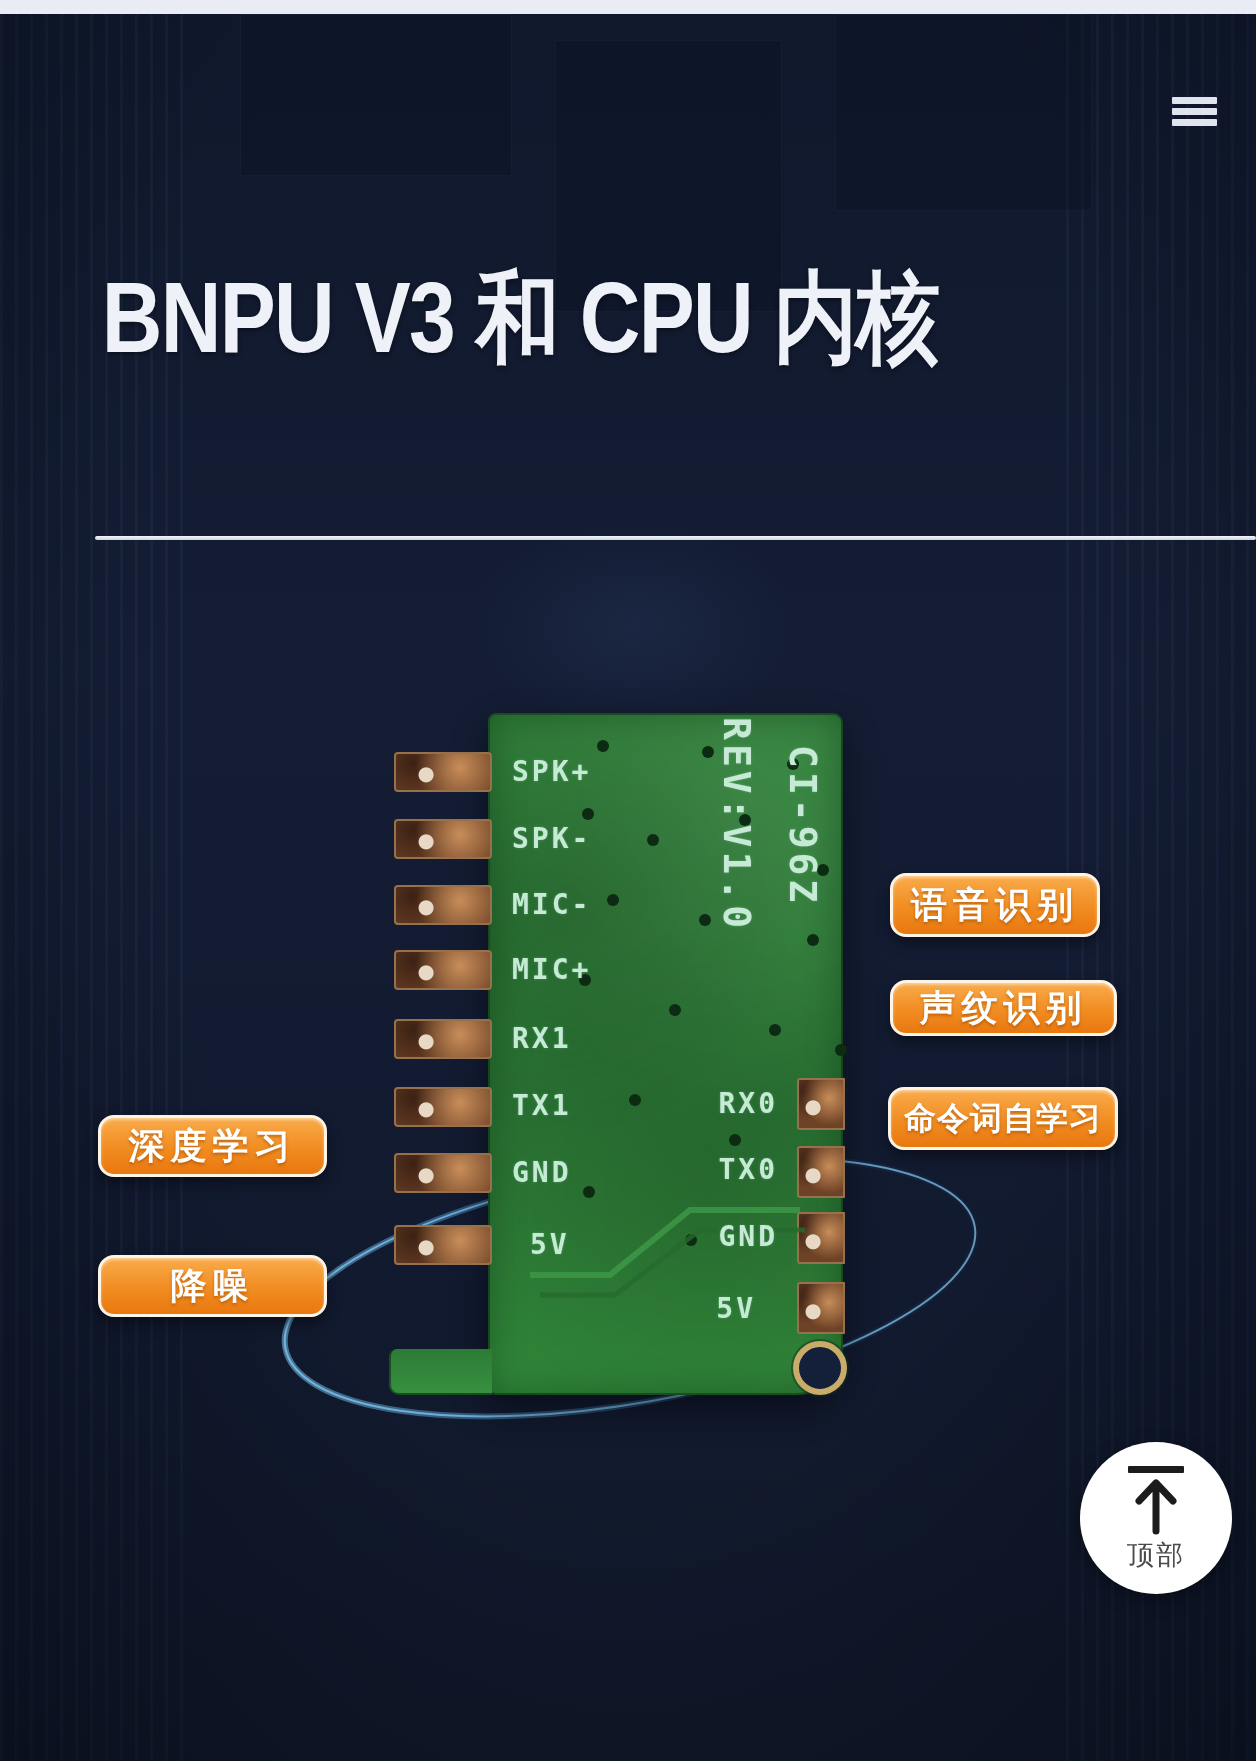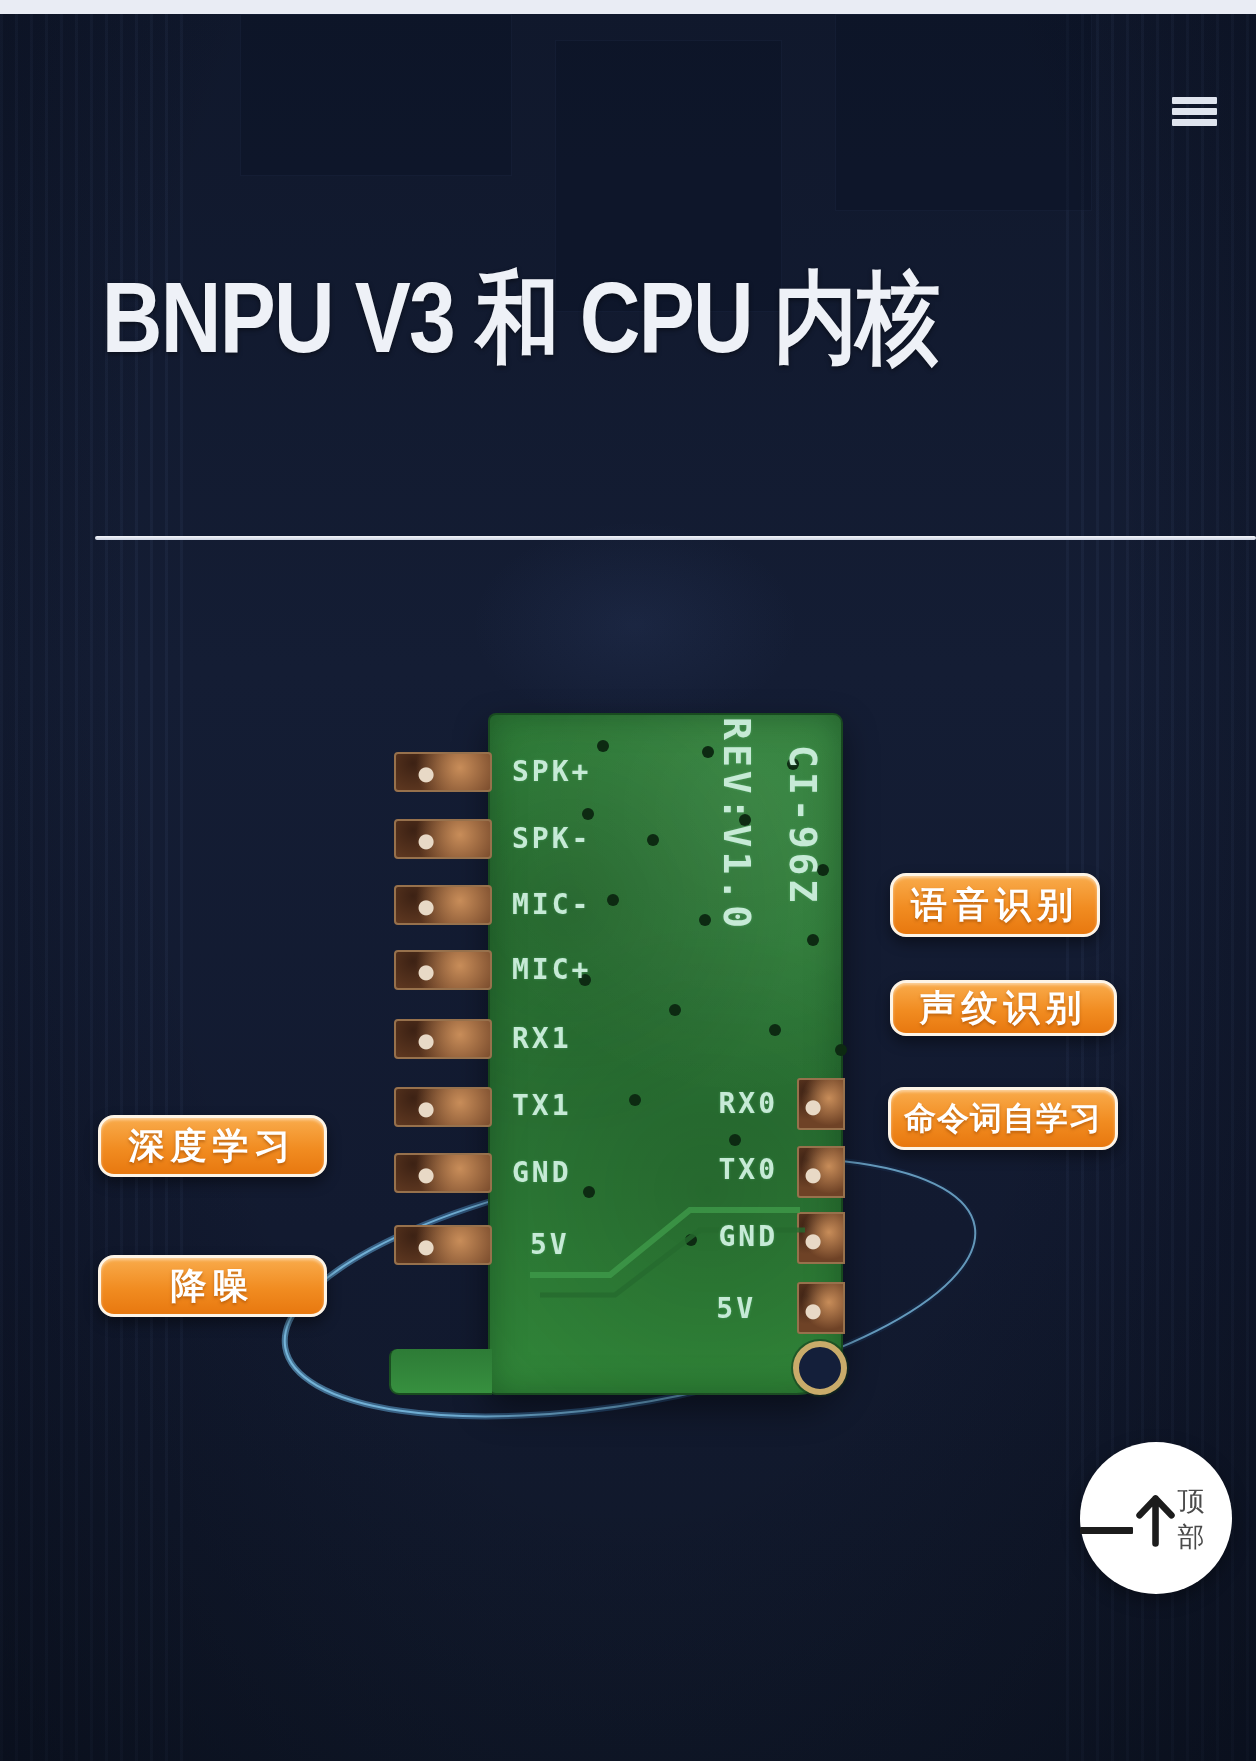--- a/index.html
+++ b/index.html
@@ -74,21 +74,21 @@
   
   .badge{position:absolute;box-sizing:border-box;display:flex;align-items:center;justify-content:center;
       border:3px solid #fdf4e6;border-radius:16px;cursor:pointer;
       background:linear-gradient(180deg,#f9ab4b 0%,#f18c21 55%,#e8780f 100%);
       box-shadow:0 6px 14px rgba(0,0,0,.42),inset 0 2px 3px rgba(255,255,255,.45);
       color:#ffffff;font-weight:700;font-size:36px;letter-spacing:6px;
       text-shadow:0 2px 3px rgba(150,70,0,.55);white-space:nowrap;}
   .badge.small-text{font-size:32px;letter-spacing:1px;}
   
   .back-top{position:absolute;left:1080px;top:1442px;width:152px;height:152px;border-radius:50%;
-      background:#ffffff;cursor:pointer;display:flex;flex-direction:row;align-items:center;
+      background:#ffffff;cursor:pointer;display:flex;flex-direction:column;align-items:center;
       box-shadow:0 6px 18px rgba(0,0,0,.35);}
   .back-top .bar{width:56px;height:7px;background:#1c1c1c;margin-top:24px;border-radius:1px;}
   .back-top svg{margin-top:4px;}
   .back-top .lbl{font-size:27px;color:#4a4a4a;margin-top:2px;letter-spacing:2px;}
 </style>
 </head>
 <body>
 
 <div class="page">
 

